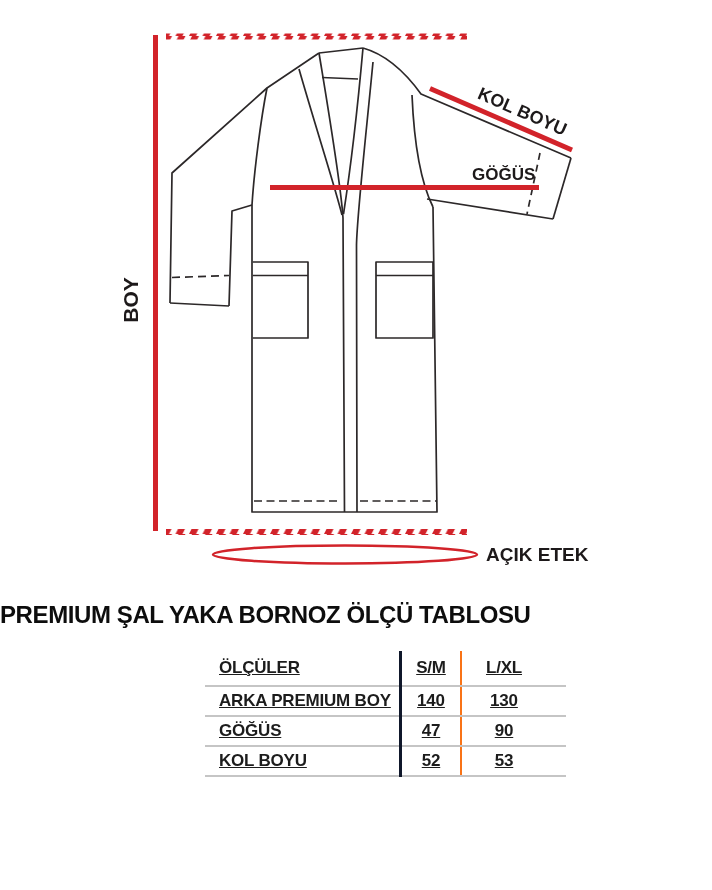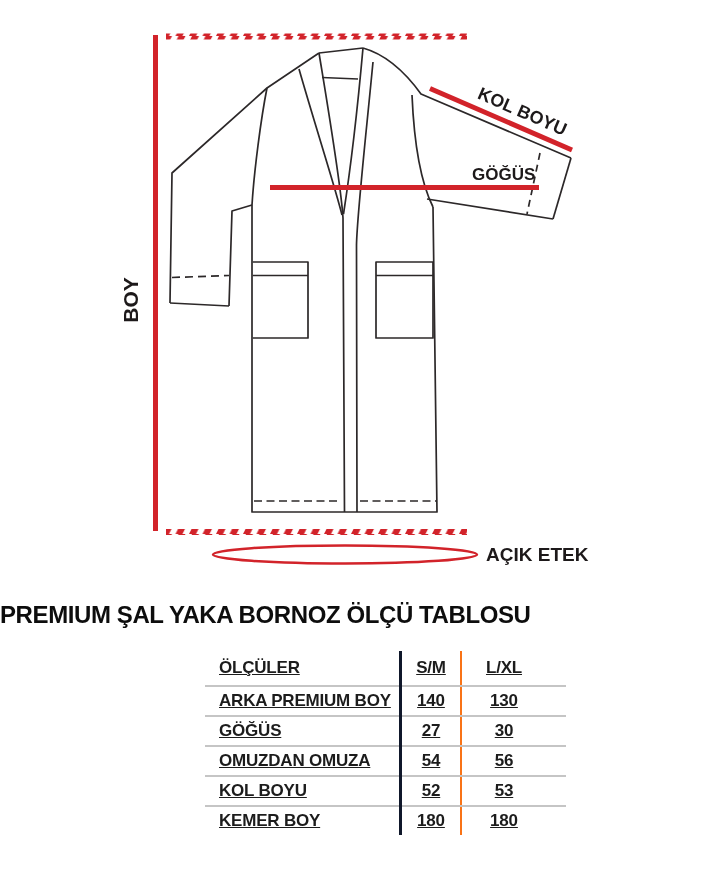--- a/index.html
+++ b/index.html
@@ -87,34 +87,24 @@
       </tr>
     </thead>
     <tbody>
       <tr class="mid">
         <td class="c1">ARKA PREMIUM BOY</td>
         <td class="c2">140</td>
         <td class="c3">130</td>
       </tr>
       <tr class="mid">
         <td class="c1">GÖĞÜS</td>
-        <td class="c2">27</td>
-        <td class="c3">30</td>
-      </tr>
-      <tr class="mid">
-        <td class="c1">OMUZDAN OMUZA</td>
-        <td class="c2">54</td>
-        <td class="c3">56</td>
+        <td class="c2">47</td>
+        <td class="c3">90</td>
       </tr>
       <tr class="mid">
         <td class="c1">KOL BOYU</td>
         <td class="c2">52</td>
         <td class="c3">53</td>
-      </tr>
-      <tr>
-        <td class="c1">KEMER BOY</td>
-        <td class="c2">180</td>
-        <td class="c3">180</td>
       </tr>
     </tbody>
   </table>
 
 </div>
 
 </body></html>

